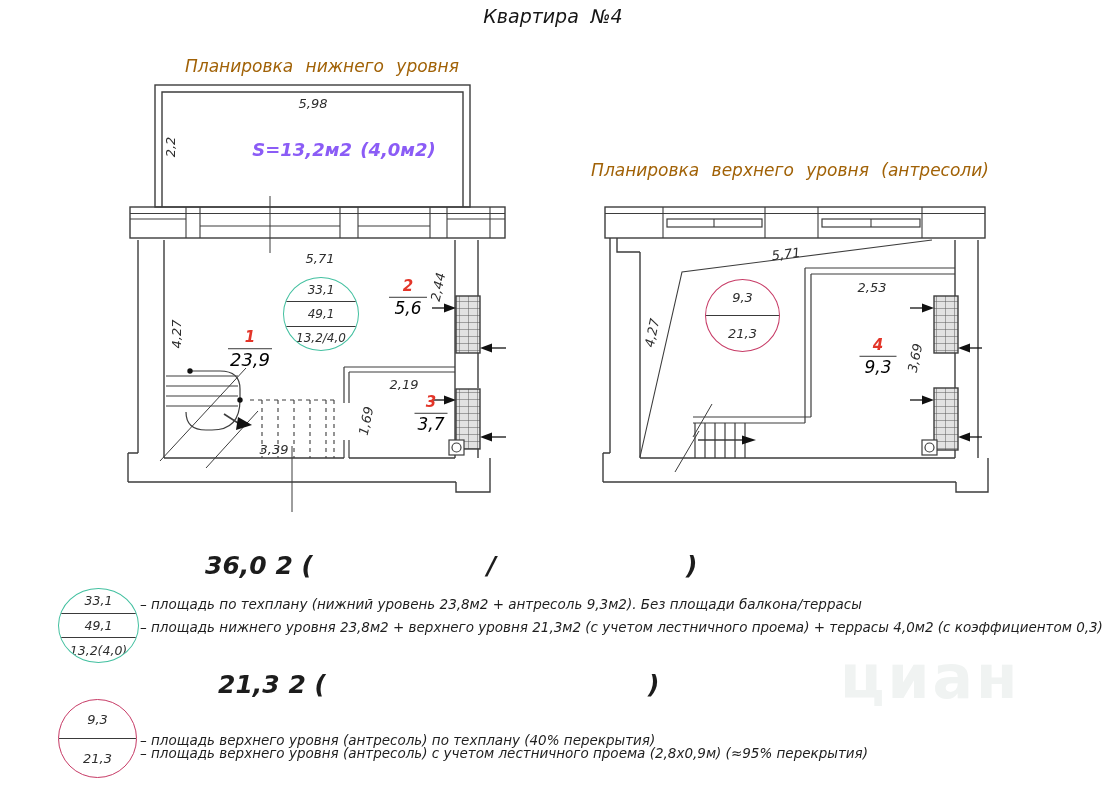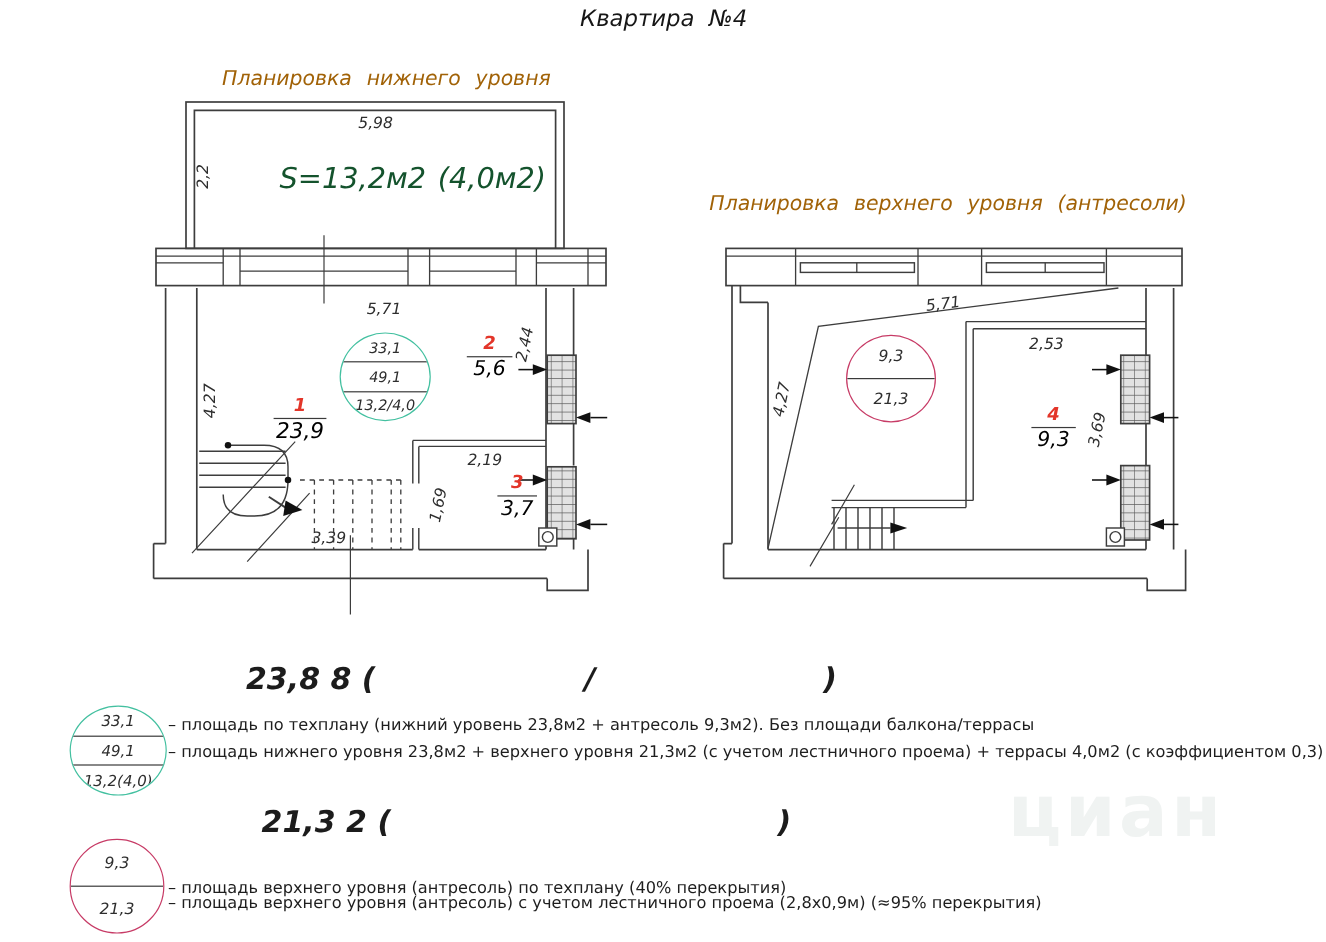--- a/index.html
+++ b/index.html
@@ -7,36 +7,36 @@
           font-family:"DejaVu Sans",sans-serif;overflow:hidden}
   svg.lines{position:absolute;left:0;top:0;z-index:1}
   .lbl{position:absolute;z-index:2;font-style:italic;color:#2e2e2e;white-space:nowrap;
        transform:translate(-50%,-50%)}
   .r90{transform:translate(-50%,-50%) rotate(-90deg)}
   .r78{transform:translate(-50%,-50%) rotate(-78deg)}
   .r7{transform:translate(-50%,-50%) rotate(-7deg)}
   .dim{font-size:13px}
   .title{font-size:17px;word-spacing:7px;color:#a16207}
   .main-title{font-size:19px;word-spacing:6px;color:#161616}
-  .blue{color:#14532d;font-weight:normal;font-size:24px;word-spacing:2px}
+  .blue{color:#8b5cf6;font-weight:bold;font-size:18px;word-spacing:2px}
   .roomlbl{position:absolute;z-index:2;transform:translate(-50%,-50%);display:flex;
            flex-direction:column;align-items:center;font-style:italic}
   .roomlbl .num{color:#e33529;font-size:15px;line-height:1.05;font-weight:bold}
   .roomlbl .bar{border-top:1.6px solid #3a3a3a;margin:2px 0 1px 0}
   .roomlbl .area{font-size:17px;color:#000000;line-height:1.1}
   .stamp{position:absolute;z-index:2;border-radius:50%;display:flex;flex-direction:column;
          overflow:hidden;background:#fff}
   .stamp .row{flex:1;display:flex;align-items:center;justify-content:center;
               font-style:italic;color:#2e2e2e;font-size:12px}
   .stamp .row + .row{border-top:1.5px solid #3a3a3a}
   .teal{border:1.7px solid #43c0a0}
   .pink{border:1.7px solid #c73b66}
   .hdr{position:absolute;z-index:2;font-style:italic;font-weight:bold;font-size:25px;
        color:#1c1c1c;white-space:nowrap}
-  .leg{position:absolute;z-index:2;font-size:13.5px;color:#1e1e1e;white-space:nowrap}
+  .leg{position:absolute;z-index:2;font-style:italic;font-size:13.5px;color:#1e1e1e;white-space:nowrap}
   .wm{position:absolute;z-index:0;font-weight:bold;font-size:60px;color:#f0f3f2;letter-spacing:3px}
 </style>
 </head>
 <body>
 
 <div class="canvas">
 
   <div class="wm" style="left:840px;top:642px">циан</div>
 
   <svg class="lines" width="1105" height="785" viewBox="0 0 1105 785">
@@ -180,21 +180,21 @@
     <span class="num">4</span>
     <span class="bar" style="width:37px"></span>
     <span class="area">9,3</span>
   </div>
 
   <div class="stamp pink" style="left:705px;top:279px;width:73px;height:71px">
     <div class="row" style="font-size:13px">9,3</div>
     <div class="row" style="font-size:13px">21,3</div>
   </div>
 
-  <div class="hdr" style="left:205px;top:551px">23,8 8 (</div>
+  <div class="hdr" style="left:205px;top:551px">36,0 2 (</div>
   <div class="hdr" style="left:487px;top:551px">/</div>
   <div class="hdr" style="left:686px;top:551px">)</div>
 
   <div class="stamp teal" style="left:58px;top:588px;width:79px;height:73px">
     <div class="row" style="font-size:12.5px">33,1</div>
     <div class="row" style="font-size:12.5px">49,1</div>
     <div class="row" style="font-size:12.5px">13,2(4,0)</div>
   </div>
 
   <div class="leg" style="left:140px;top:596px">– площадь по техплану (нижний уровень 23,8м2 + антресоль 9,3м2). Без площади балкона/террасы</div>

